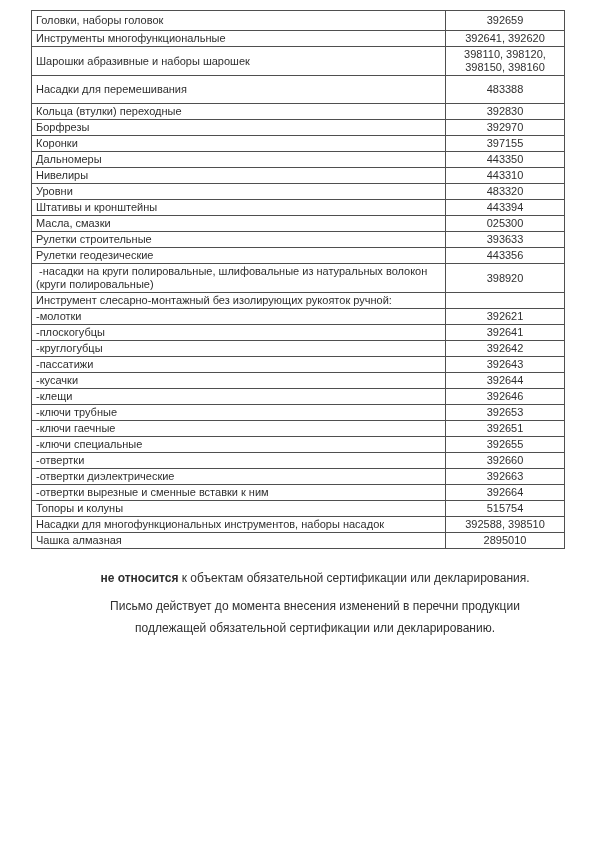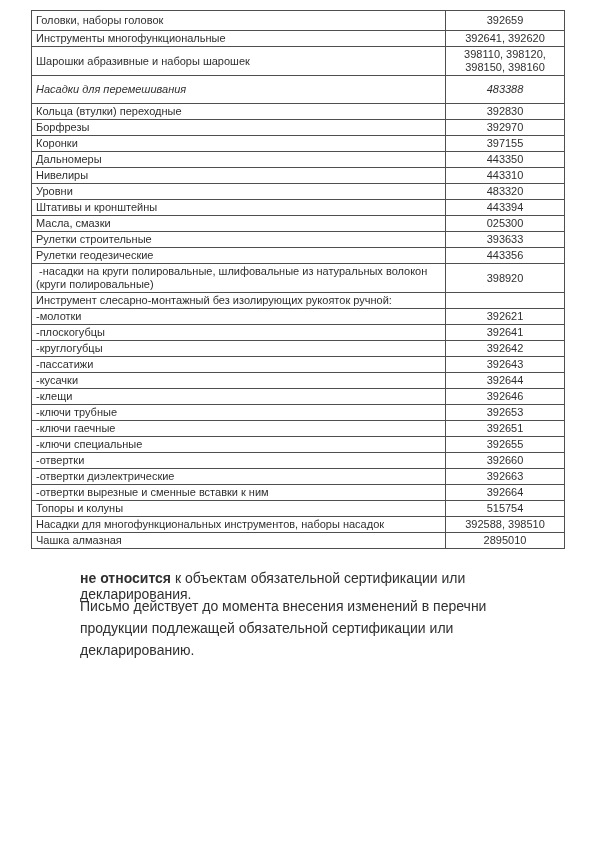--- a/index.html
+++ b/index.html
@@ -49,29 +49,28 @@
   
   .doc-table tr:nth-child(1) td {
     padding-top: 3px;
     padding-bottom: 3px;
     margin-top: 26px;
   }
   
   .doc-table tr:nth-child(4) td {
     padding-top: 7px;
     padding-bottom: 7px;
-    font-style: italic;
   }
   .para {
     position: absolute;
     left: 80px;
     width: 470px;
-    font-size: 14px;
+    font-size: 12px;
     line-height: 22px;
-    text-align: left;
+    text-align: center;
   }
   .para-1 {
     top: 570px;
     line-height: 16px;
   }
   .para-2 {
     top: 595px;
   }
   .bold {
     font-weight: bold;

